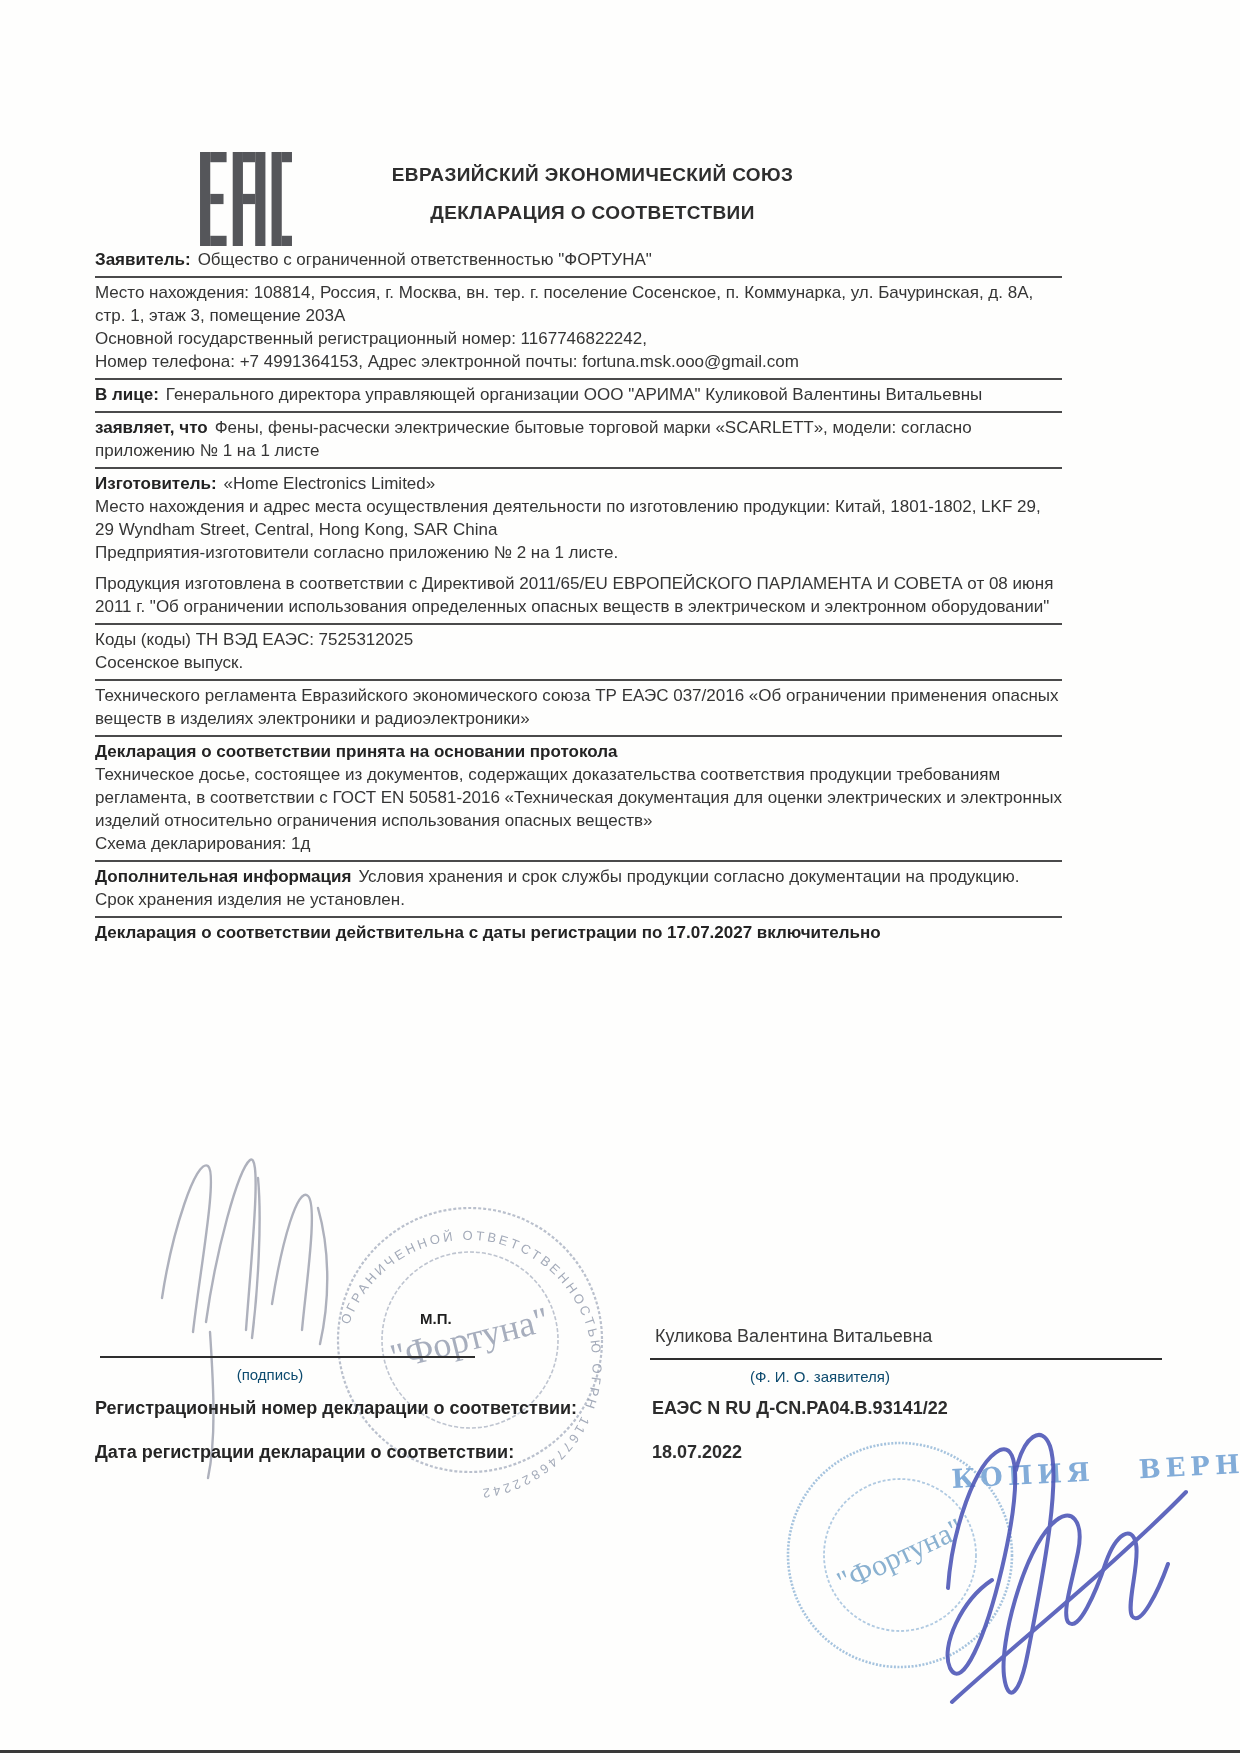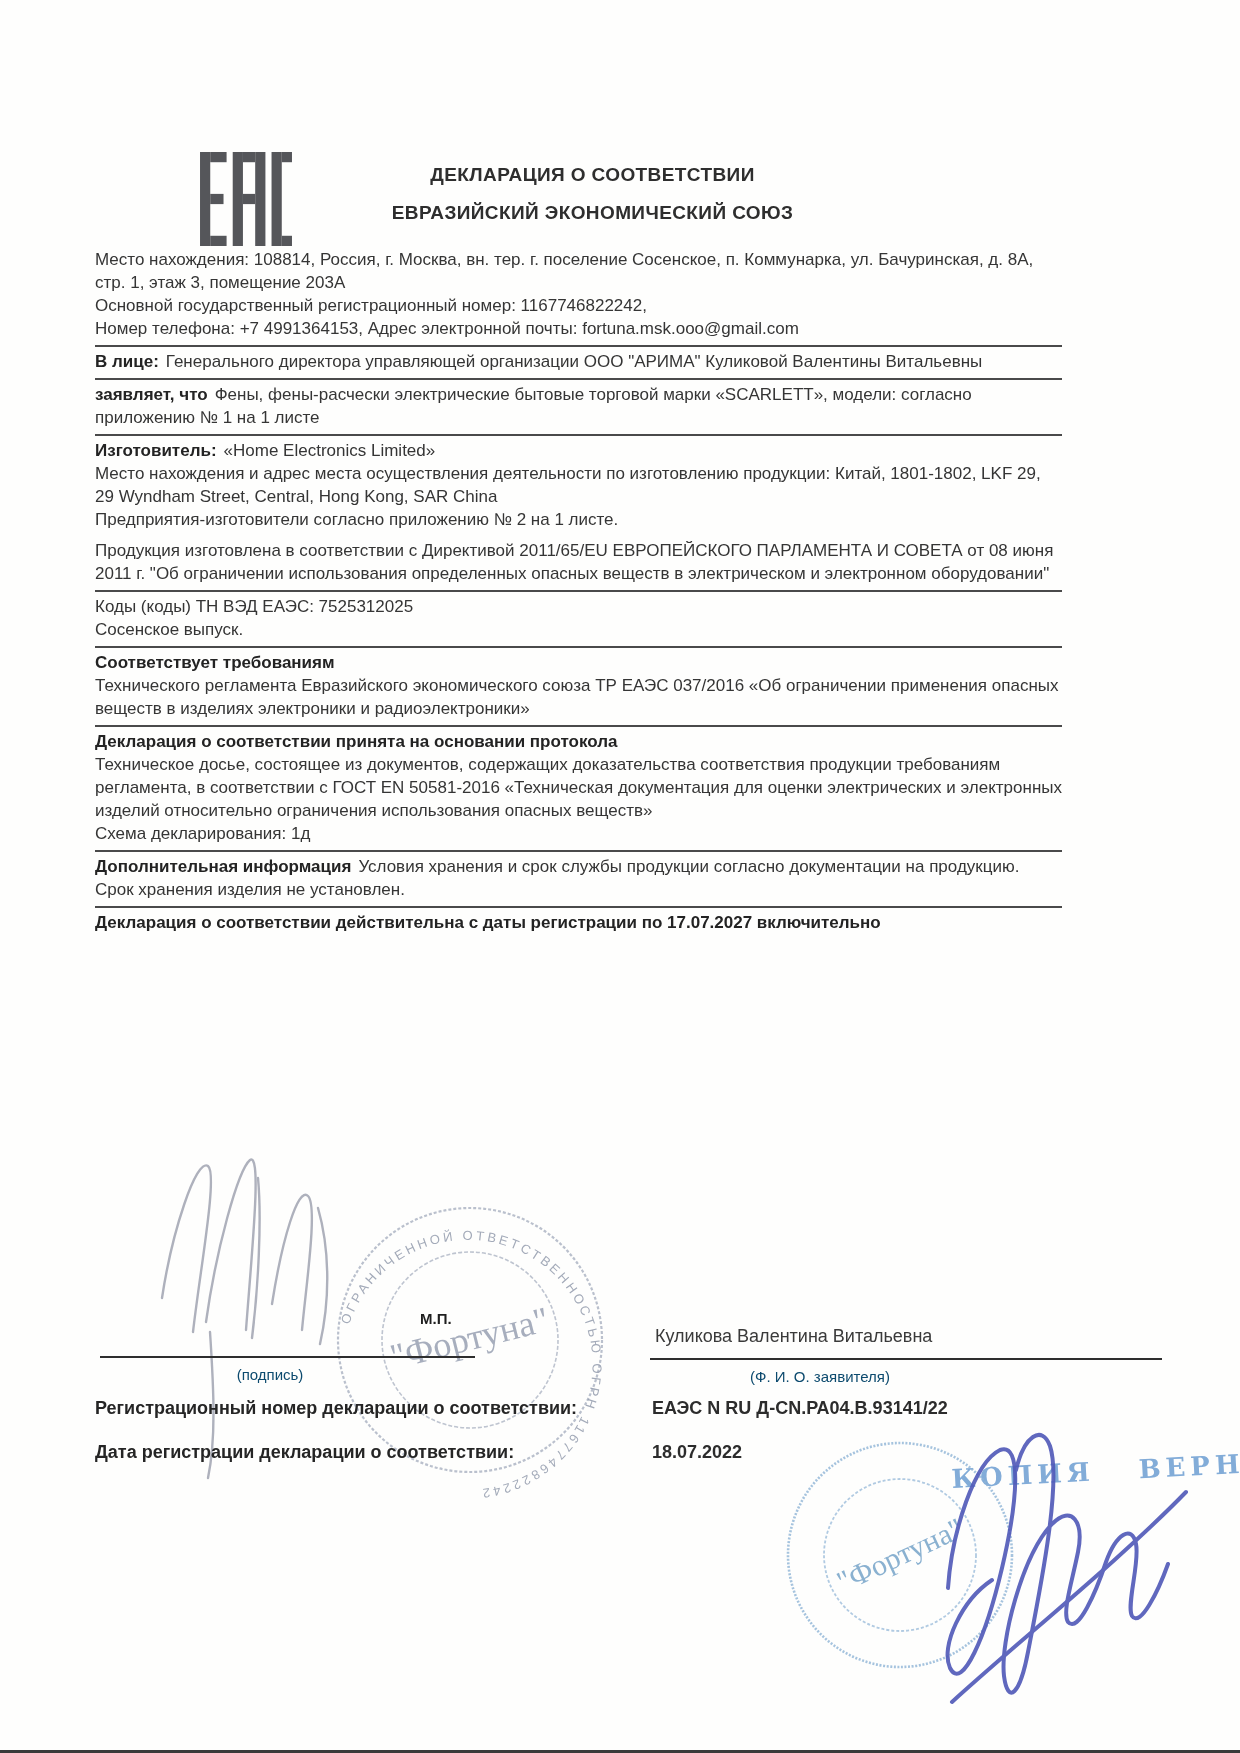--- a/index.html
+++ b/index.html
@@ -61,27 +61,30 @@
         <rect x="54" y="0" width="10" height="92"></rect>
         <rect x="42" y="0" width="12" height="10"></rect>
         <rect x="42" y="41" width="12" height="10"></rect>
 
         <rect x="70" y="0" width="10" height="92"></rect>
         <rect x="80" y="0" width="10" height="10"></rect>
         <rect x="80" y="82" width="10" height="10"></rect>
       </g>
     </svg>
     <div class="titles">
+      <div class="title-line">ЕВРАЗИЙСКИЙ ЭКОНОМИЧЕСКИЙ СОЮЗ</div>
       <div class="title-line">ДЕКЛАРАЦИЯ О СООТВЕТСТВИИ</div>
-      <div class="title-line">ЕВРАЗИЙСКИЙ ЭКОНОМИЧЕСКИЙ СОЮЗ</div>
     </div>
   </div>
 
   <div class="bodytext">
 
+    <div class="row rule">
+      <p><span class="b">Заявитель:</span><span>Общество с ограниченной ответственностью "ФОРТУНА"</span></p>
+    </div>
 
     <div class="row rule">
       <p>Место нахождения: 108814, Россия, г. Москва, вн. тер. г. поселение Сосенское, п. Коммунарка, ул. Бачуринская, д. 8А, стр. 1, этаж 3, помещение 203А</p>
       <p>Основной государственный регистрационный номер: 1167746822242,</p>
       <p>Номер телефона: +7 4991364153, Адрес электронной почты: fortuna.msk.ooo@gmail.com</p>
     </div>
 
     <div class="row rule">
       <p><span class="b">В лице:</span><span>Генерального директора управляющей организации ООО "АРИМА" Куликовой Валентины Витальевны</span></p>
     </div>
@@ -99,21 +102,20 @@
     <div class="row rule gap-top">
       <p>Продукция изготовлена в соответствии с Директивой 2011/65/EU ЕВРОПЕЙСКОГО ПАРЛАМЕНТА И СОВЕТА от 08 июня 2011 г. "Об ограничении использования определенных опасных веществ в электрическом и электронном оборудовании"</p>
     </div>
 
     <div class="row rule">
       <p>Коды (коды) ТН ВЭД ЕАЭС: 7525312025</p>
       <p>Сосенское выпуск.</p>
     </div>
 
     <div class="row rule">
-      <p class="bold-line">Соответствует требованиям</p>
       <p>Технического регламента Евразийского экономического союза ТР ЕАЭС 037/2016 «Об ограничении применения опасных веществ в изделиях электроники и радиоэлектроники»</p>
     </div>
 
     <div class="row rule">
       <p class="bold-line">Декларация о соответствии принята на основании протокола</p>
       <p>Техническое досье, состоящее из документов, содержащих доказательства соответствия продукции требованиям регламента, в соответствии с ГОСТ EN 50581-2016 «Техническая документация для оценки электрических и электронных изделий относительно ограничения использования опасных веществ»</p>
       <p>Схема декларирования: 1д</p>
     </div>
 
     <div class="row rule">

